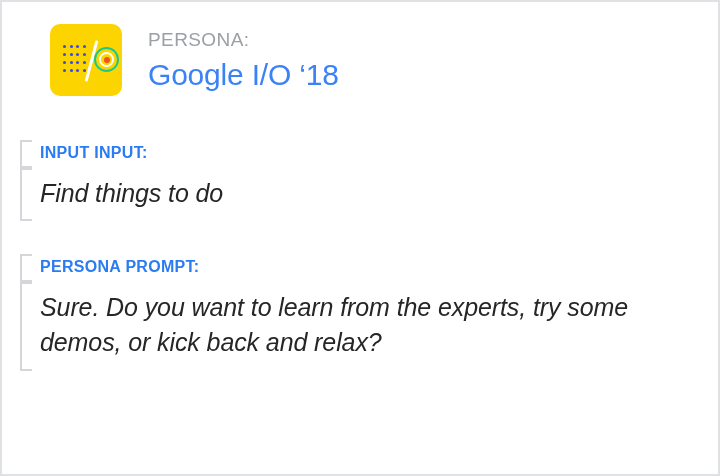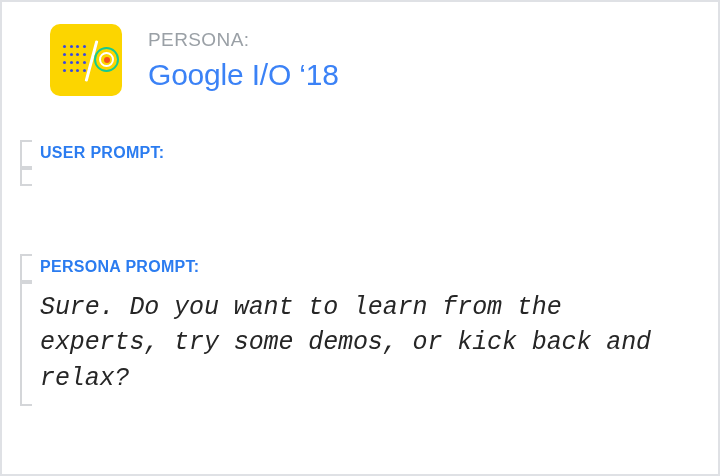--- a/index.html
+++ b/index.html
@@ -220,35 +220,36 @@
     <div class="persona-text">
       <div class="persona-label">PERSONA:</div>
       <div class="persona-title">Google I/O ‘18</div>
     </div>
 
   </div>
 
   <div class="block" id="user-input-block">
     <div class="bracket-group">
       <div class="bracket label-bracket">
-        <div class="field-label">USER PROMPT:</div>
+        <div class="field-label">INPUT INPUT:</div>
         <div class="bracket-foot"></div>
       </div>
       <div class="bracket body-bracket">
+        <div class="field-body">Find things to do</div>
         <div class="bracket-foot"></div>
       </div>
     </div>
   </div>
 
   <div class="block" id="spoken-prompt-block">
     <div class="bracket-group">
       <div class="bracket label-bracket">
         <div class="field-label">PERSONA PROMPT:</div>
         <div class="bracket-foot"></div>
       </div>
       <div class="bracket body-bracket">
-        <div class="field-body" style="max-width: 636px; font-family: Liberation Mono, monospace;">Sure. Do you want to learn from the experts, try some demos, or kick back and relax?</div>
+        <div class="field-body" style="max-width: 636px;">Sure. Do you want to learn from the experts, try some demos, or kick back and relax?</div>
         <div class="bracket-foot"></div>
       </div>
     </div>
   </div>
 
 </div>
 
 </body></html>

